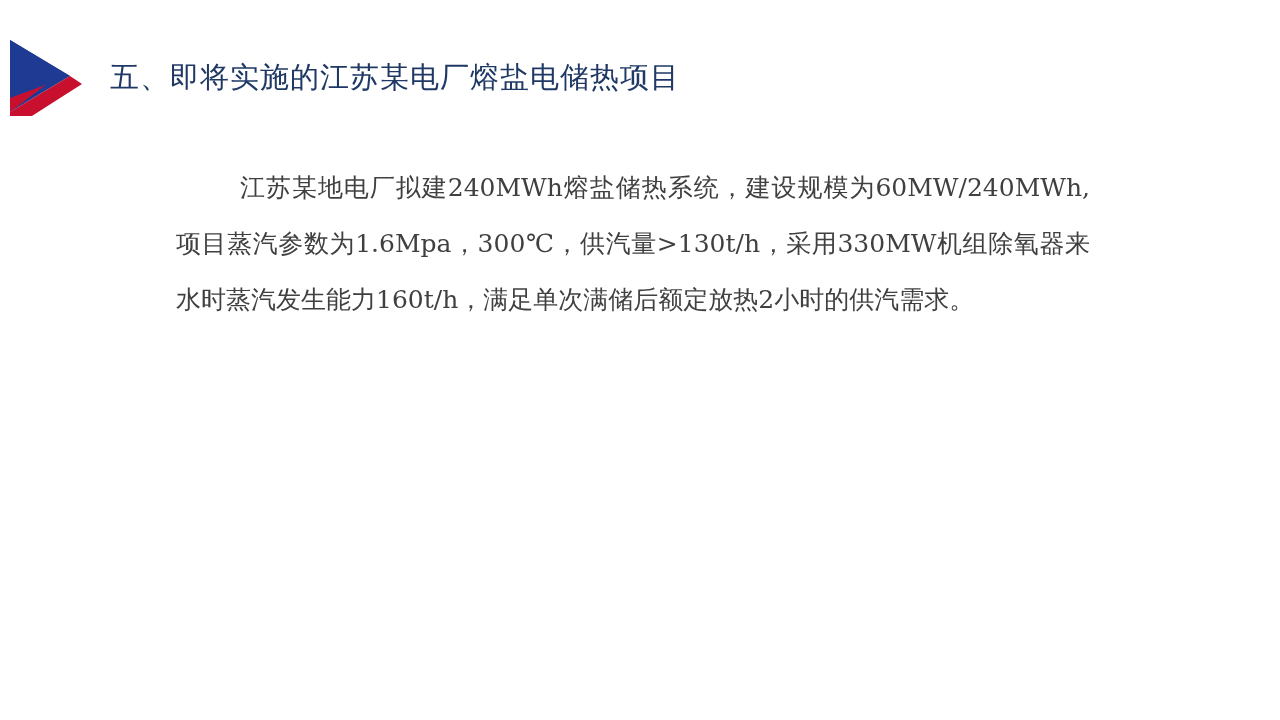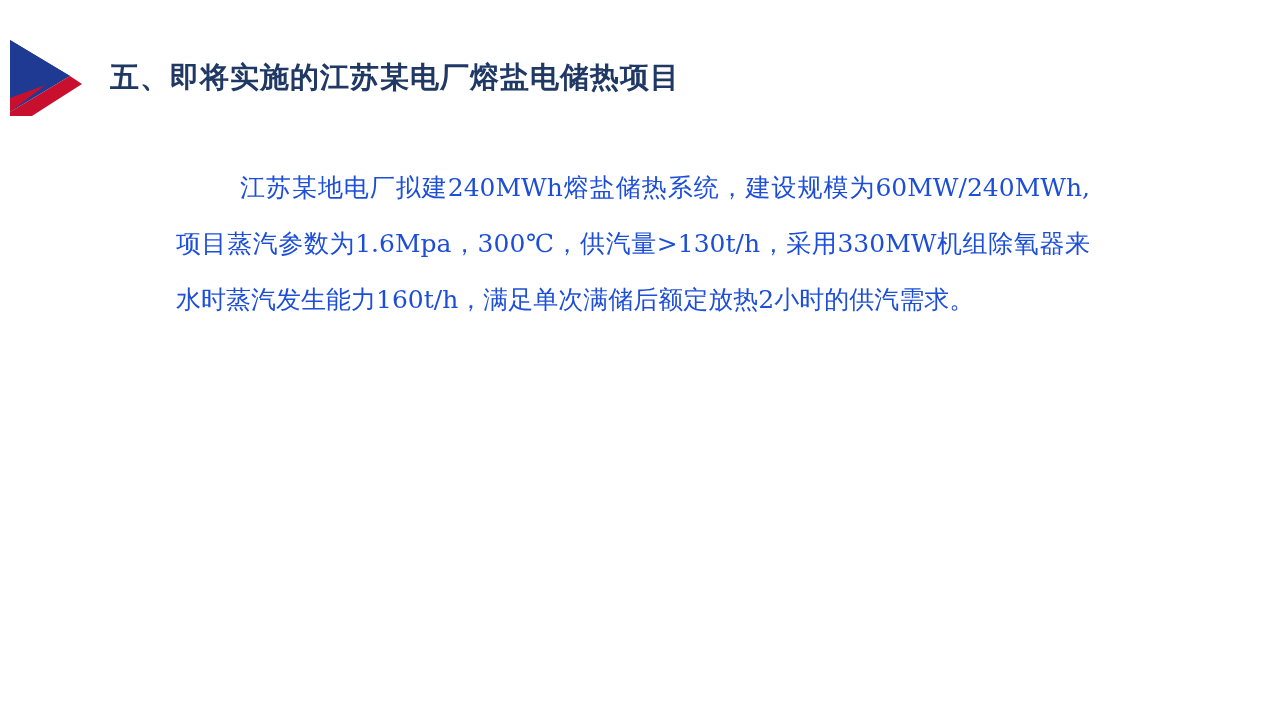--- a/index.html
+++ b/index.html
@@ -29,40 +29,40 @@
     width: 78px;
     height: 78px;
   }
 
   
   .slide-title {
     position: absolute;
     left: 110px;
     top: 58px;
     font-family: "DejaVu Serif", serif;
-    font-weight: bold;
+    font-weight: normal;
     font-size: 29px;
     letter-spacing: 1px;
     color: #1f3864;
     white-space: nowrap;
   }
 
   
   .body-block {
     position: absolute;
     left: 176px;
     top: 160px;
     width: 914px;
   }
 
   .body-paragraph {
     font-family: "DejaVu Serif", serif;
     font-size: 25px;
     line-height: 56px;
-    color: #1d4ed8;
+    color: #404040;
     text-align: justify;
     text-justify: inter-character;
     text-indent: 64px;
     margin: 0;
     word-break: break-all;
   }
 </style>
 </head>
 <body>
 

